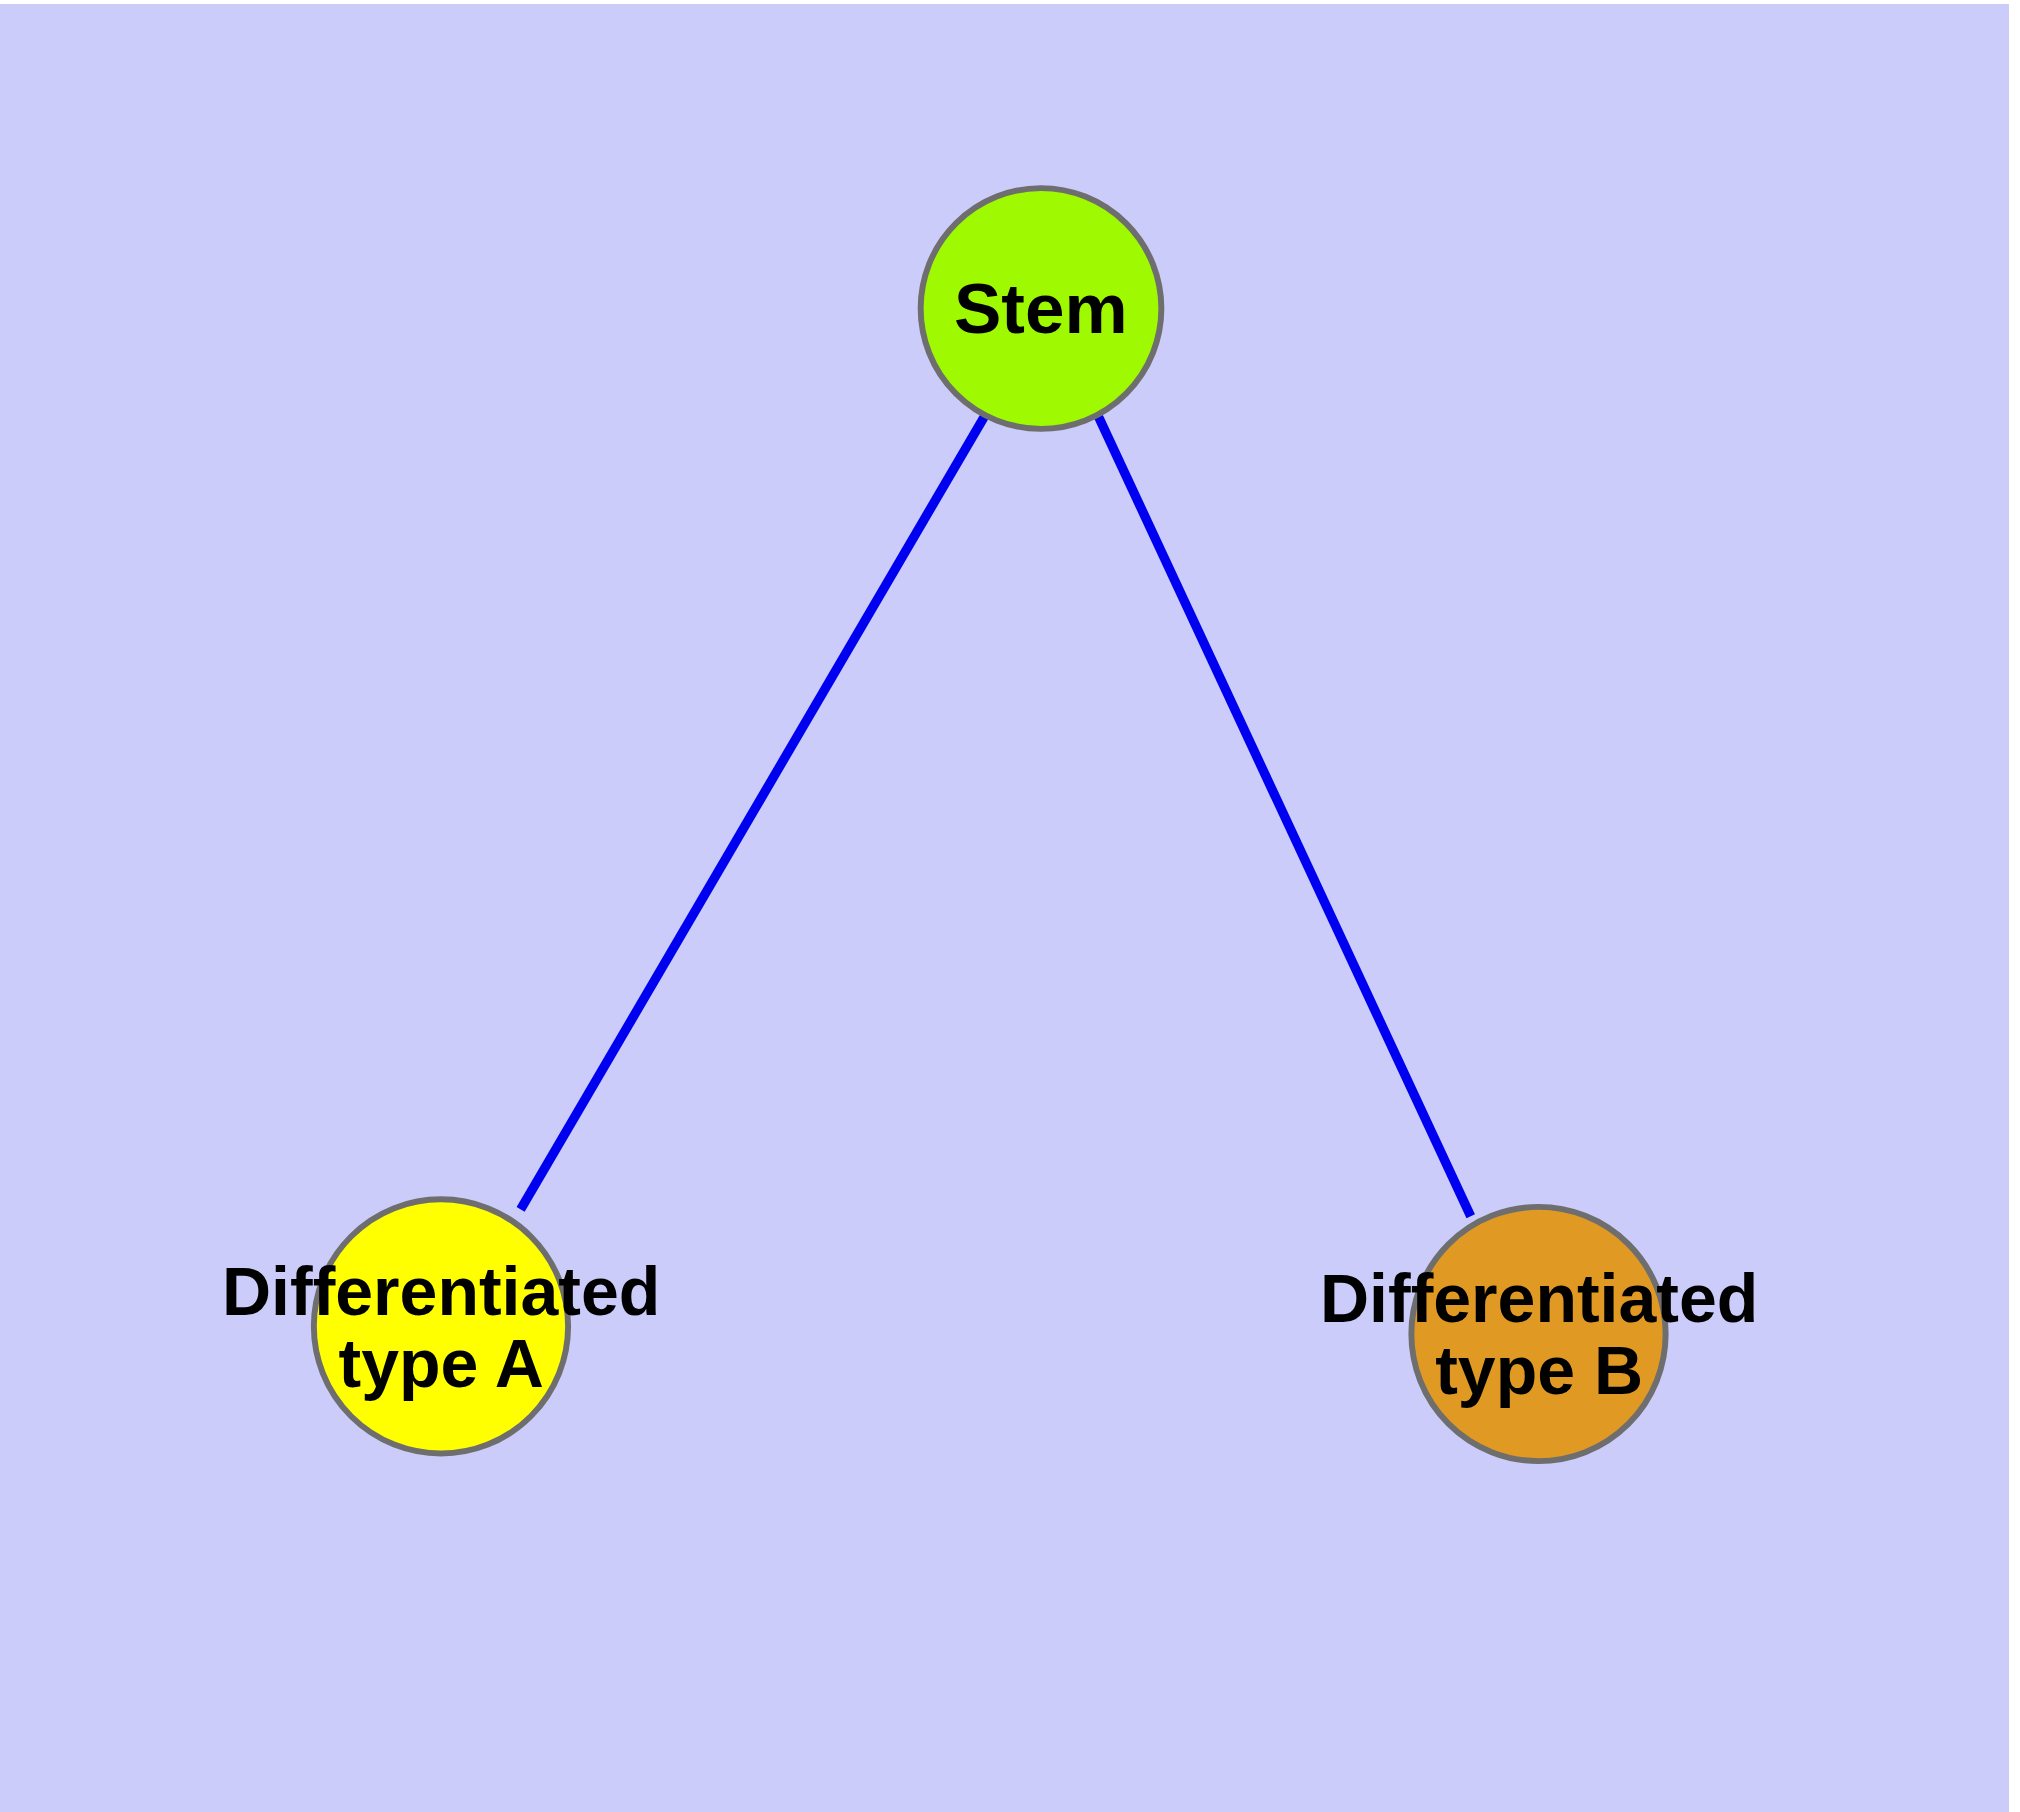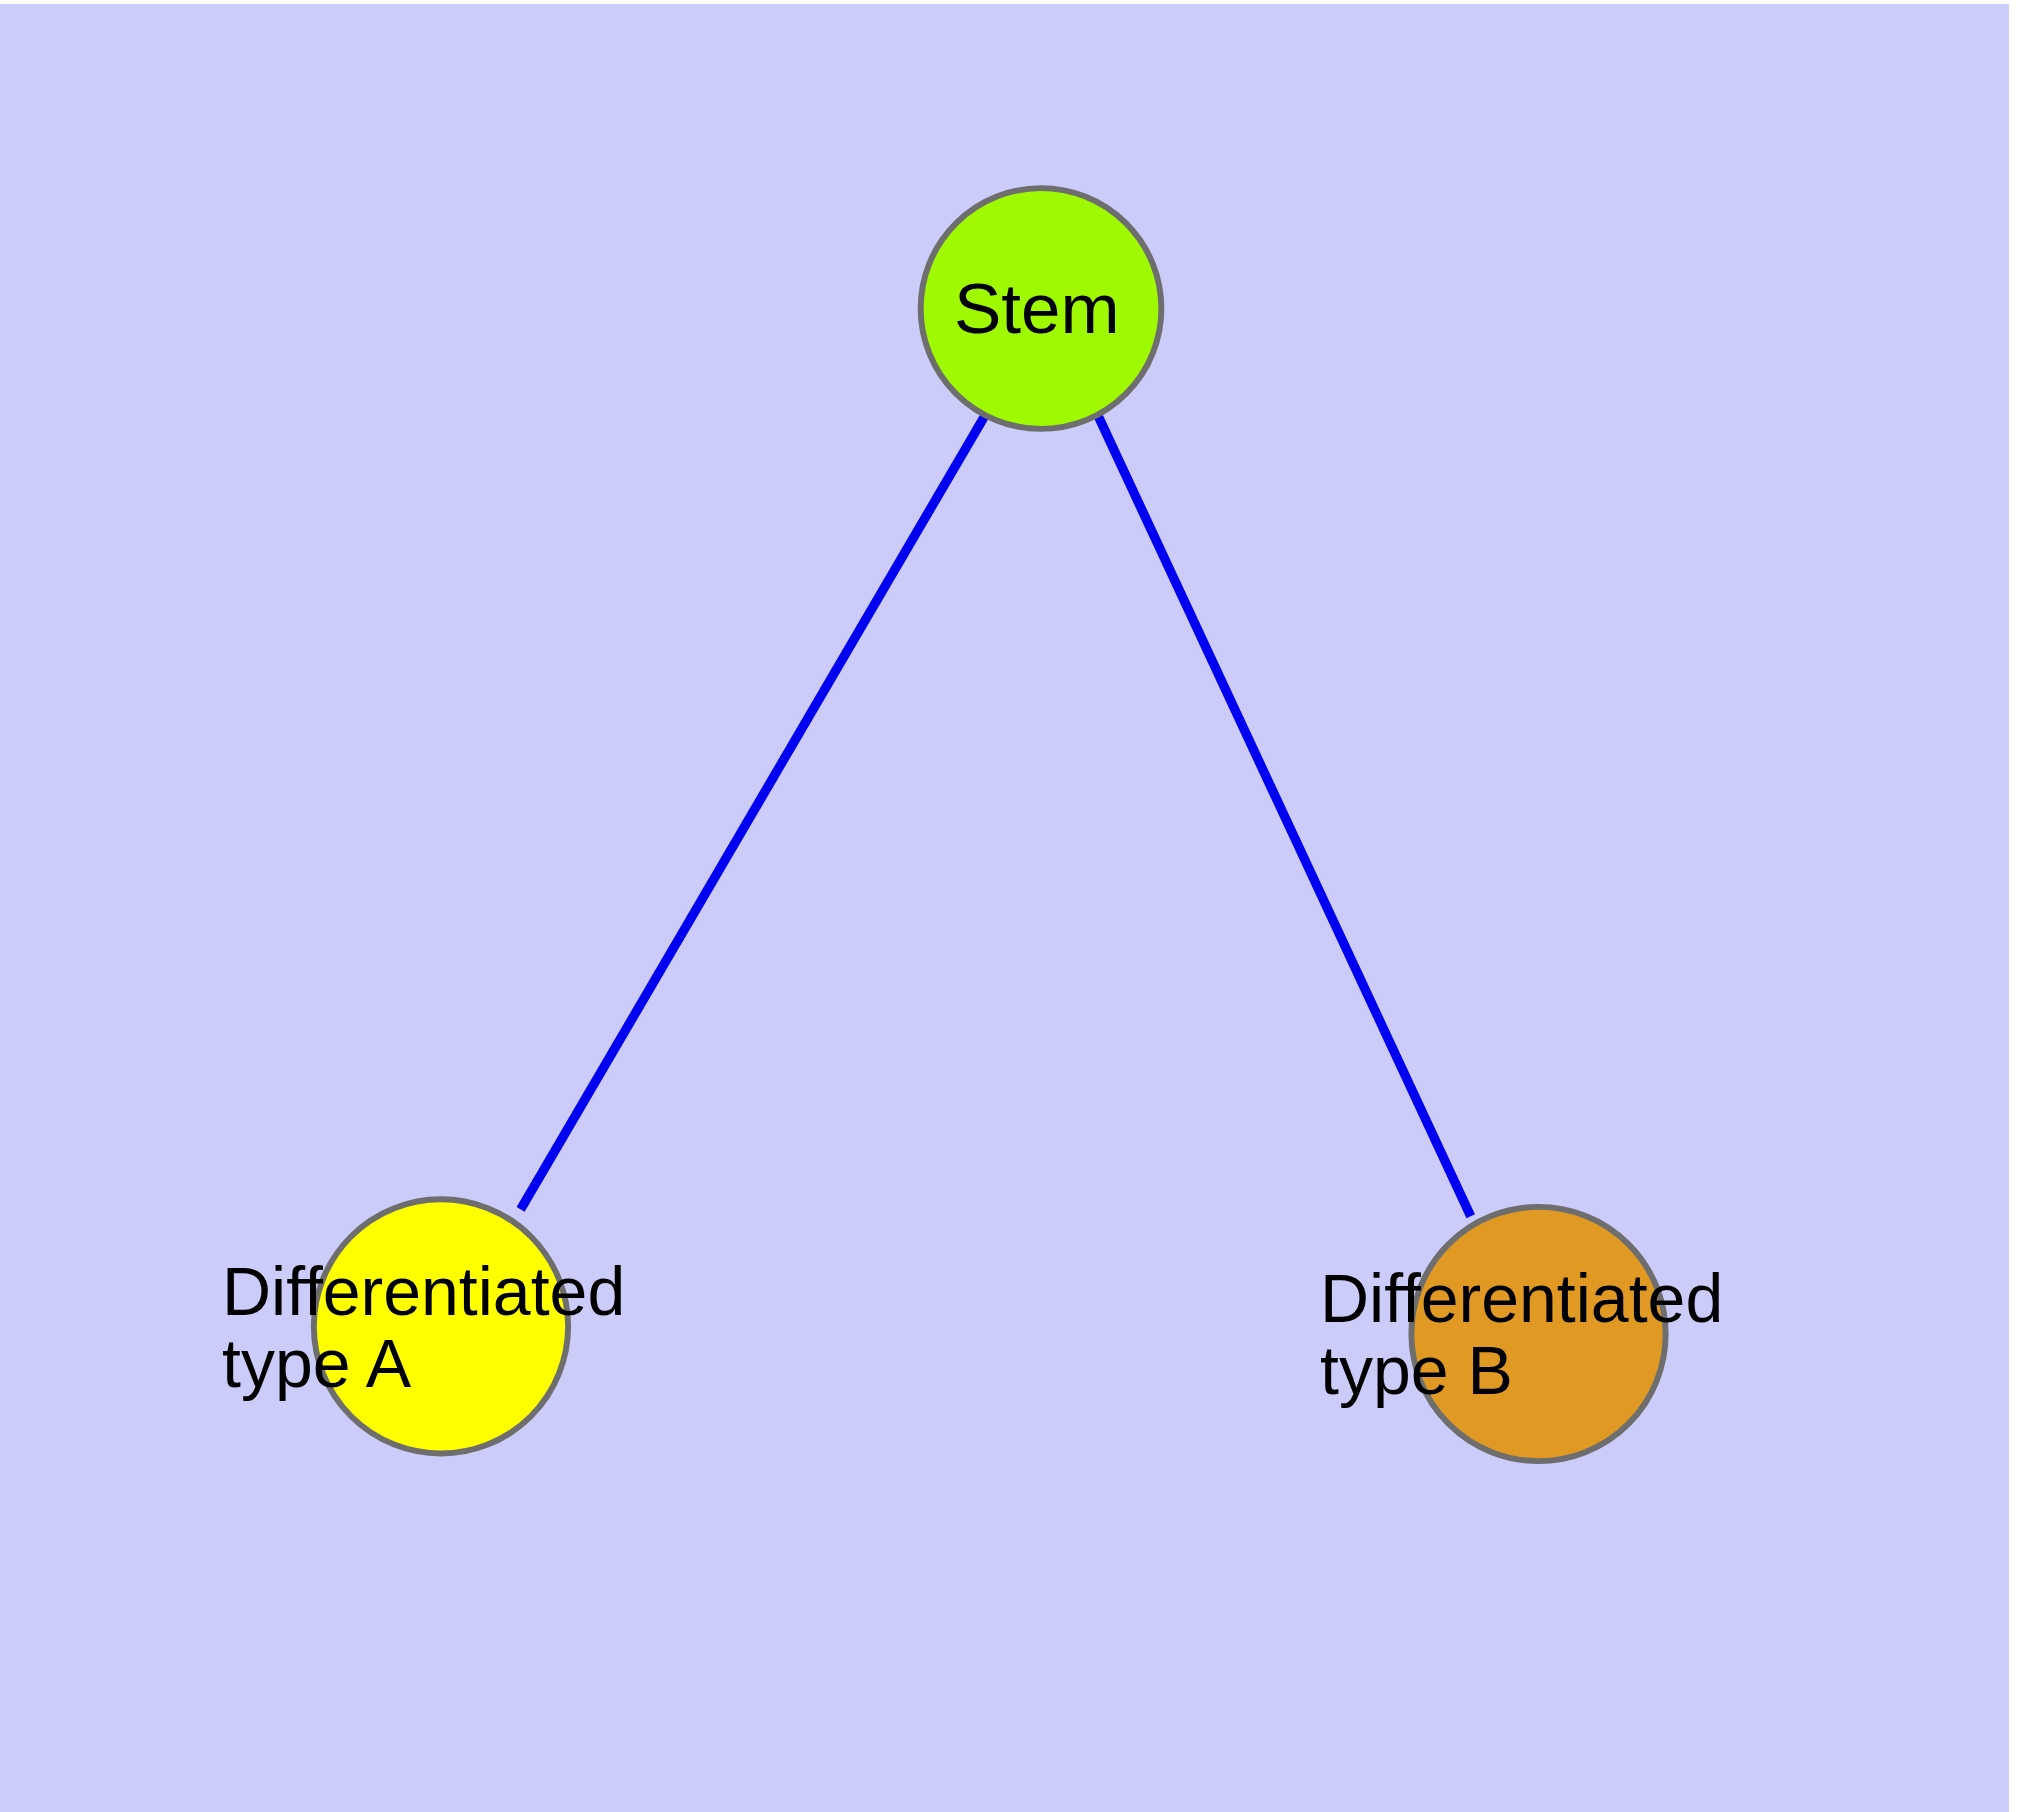--- a/index.html
+++ b/index.html
@@ -27,22 +27,23 @@
   #graph-svg {
     position: absolute;
     left: 0;
     top: 0;
     width: 2021px;
     height: 1812px;
     overflow: visible;
   }
   .node-label {
     position: absolute;
+    text-align: center;
     color: #000000;
-    font-weight: normal;
+    font-weight: bold;
     line-height: 1.06;
     white-space: pre;
     pointer-events: none;
     -webkit-font-smoothing: antialiased;
   }
   .node-label.root {
     font-size: 71px;
   }
   .node-label.leaf {
     font-size: 68px;

